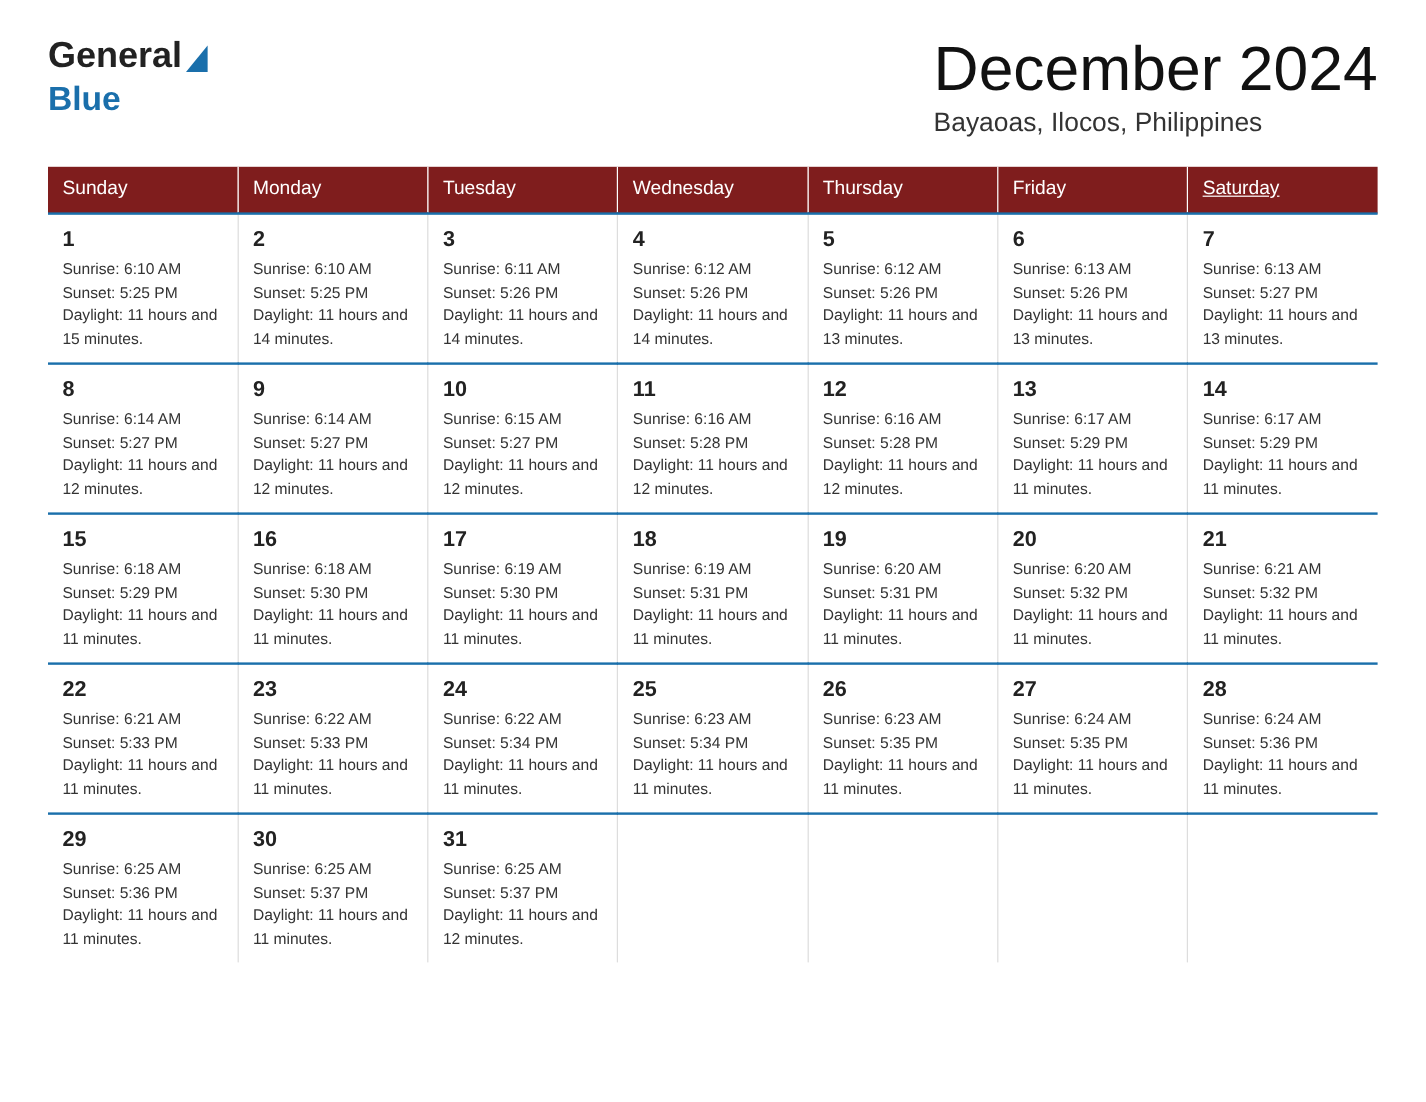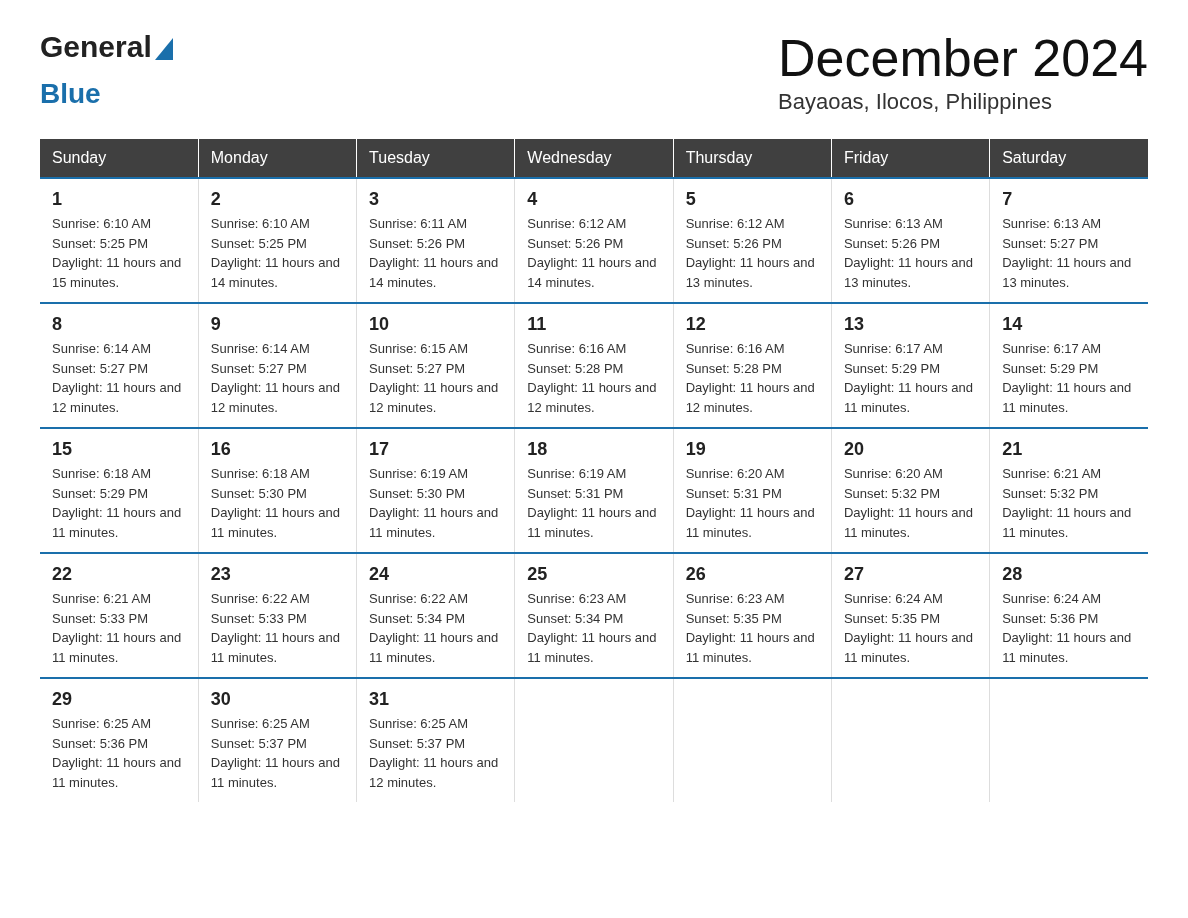--- a/index.html
+++ b/index.html
@@ -18,21 +18,21 @@
     .logo {
       display: flex;
       flex-direction: column;
       align-items: flex-start;
     }
     .logo-blue {
       font-size: 28px;
       font-weight: bold;
       color: #1a6fab;
       line-height: 1;
-      margin-top: 16px;
+      margin-top: 5px;
     }
     .title-section {
       text-align: left;
     }
     .calendar-title {
       font-size: 52px;
       font-weight: normal;
       color: #111;
       line-height: 1.1;
     }
@@ -40,30 +40,31 @@
       font-size: 22px;
       color: #333;
       margin-top: 2px;
     }
     table {
       width: 100%;
       border-collapse: collapse;
       margin-top: 8px;
     }
     thead tr th {
-      background: #404040;
+      background: #7f1d1d;
       color: #fff;
       padding: 10px 12px;
       text-align: left;
       font-size: 16px;
       font-weight: normal;
       border-right: 1px solid #fff;
     }
     thead tr th:last-child {
       border-right: none;
+      text-decoration: underline;
     }
     tbody tr {
       border-top: 2px solid #1a6fab;
     }
     tbody tr td {
       vertical-align: top;
       padding: 10px 12px;
       font-size: 13px;
       color: #222;
       border-right: 1px solid #ddd;

